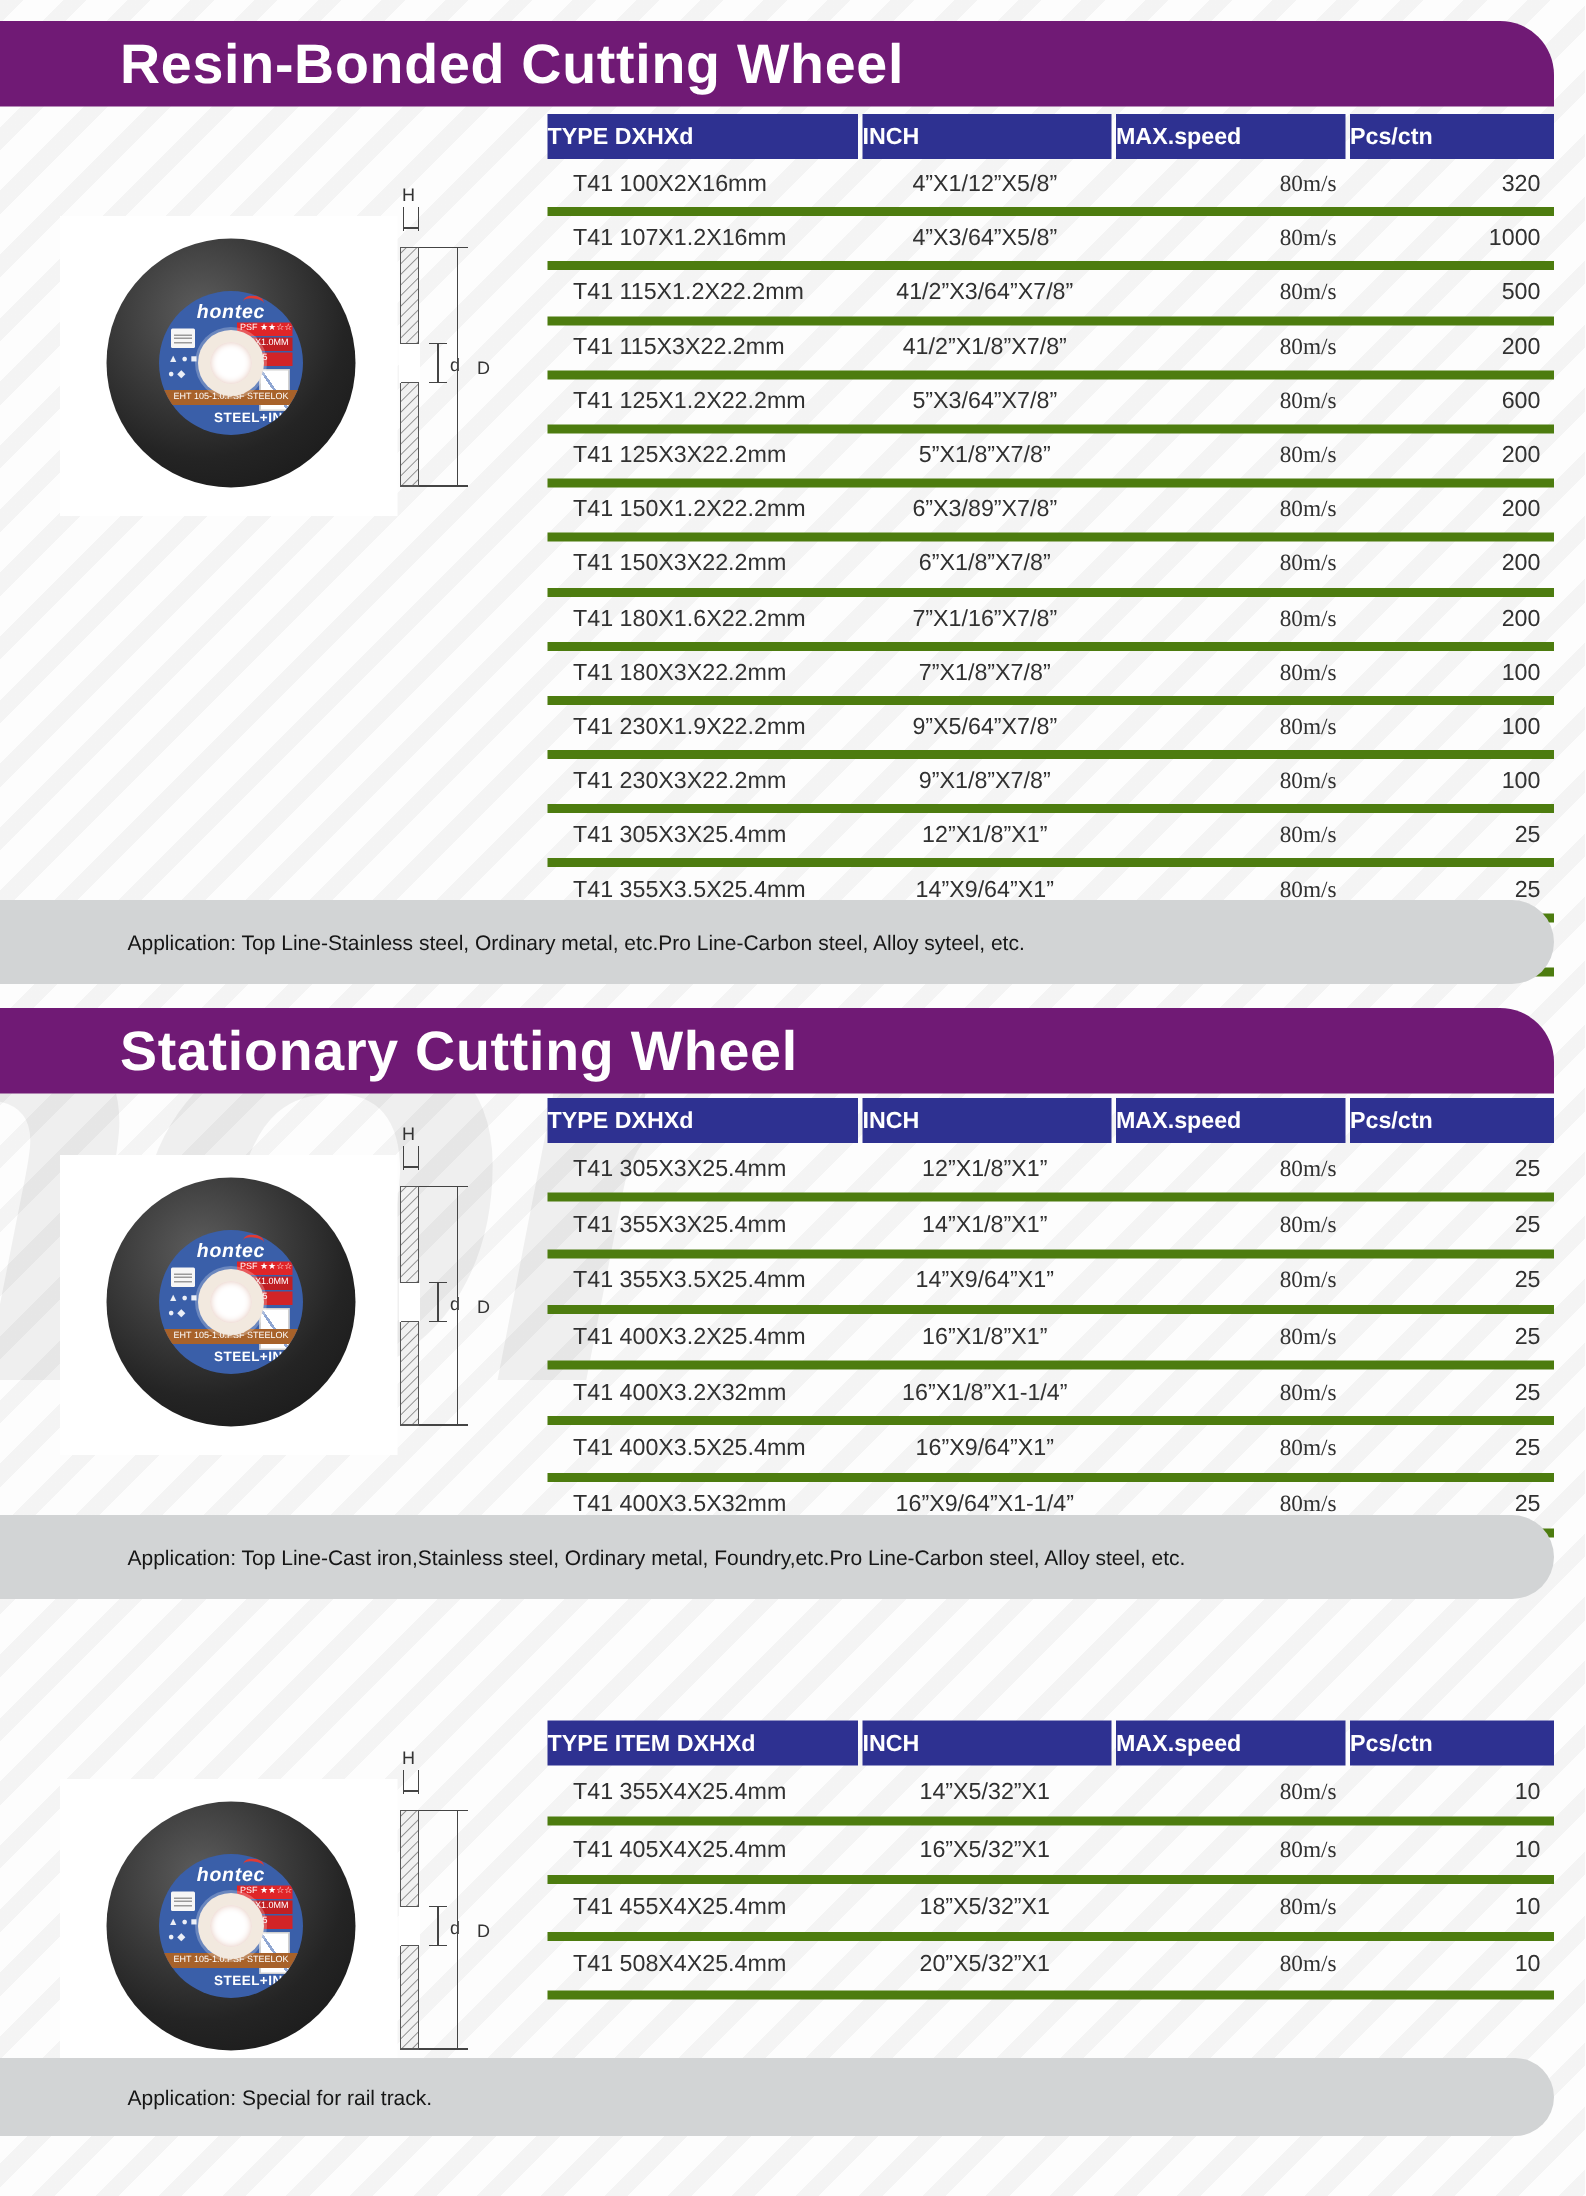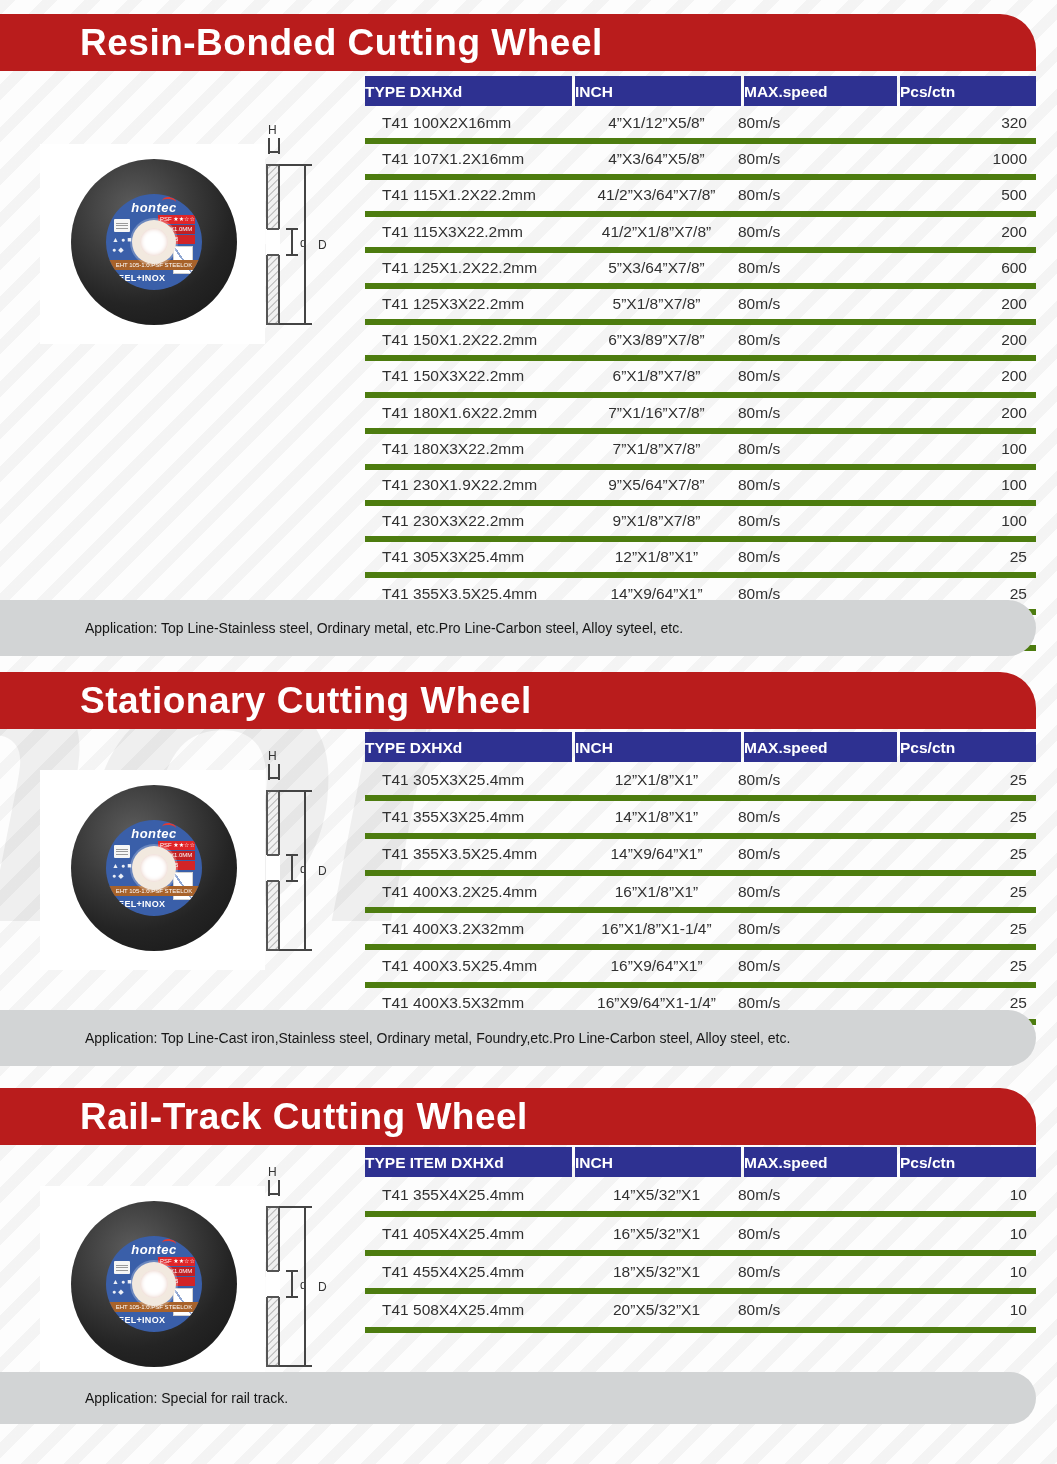--- a/index.html
+++ b/index.html
@@ -2,33 +2,33 @@
 <html><head>
 <meta charset="utf-8">
 <style>
   html,body{margin:0;padding:0;background:#fff;font-family:"Liberation Sans","DejaVu Sans",sans-serif;}
   .page{position:relative;width:1057px;height:1464px;overflow:hidden;background:#fdfdfd;}
   .stripes{position:absolute;inset:0;background:repeating-linear-gradient(135deg,rgba(90,90,90,0.055) 0 11px,rgba(0,0,0,0) 11px 30px);}
   .watermark-clip{position:absolute;left:0;top:615px;width:430px;height:430px;overflow:hidden;pointer-events:none;}
   .watermark{position:absolute;left:-165px;top:-90px;font-size:430px;font-weight:bold;font-style:italic;letter-spacing:-18px;color:#000;opacity:0.05;white-space:nowrap;}
   .layer{position:absolute;inset:0;}
 
-  .banner{position:absolute;left:0;width:1036px;height:57px;background:#b91c1c;border-radius:0 36px 0 0;z-index:2;}
+  .banner{position:absolute;left:0;width:1036px;height:57px;background:#701a75;border-radius:0 36px 0 0;z-index:2;}
   .banner .title{margin:0;padding-left:80px;line-height:57px;font-size:37px;font-weight:bold;color:#fff;letter-spacing:.5px;}
 
   .tablewrap{position:absolute;left:365px;width:671px;z-index:2;}
   .thead{display:flex;gap:3px;}
   .th{height:30px;line-height:32px;background:#2e3191;color:#fff;font-weight:bold;font-size:15.5px;text-align:left;}
   .th:nth-child(1){width:207px}.th:nth-child(2){width:166px}.th:nth-child(3){width:153px}.th:nth-child(4){width:136px}
   .tbody{margin-top:2px;}
   .tr{display:flex;align-items:center;height:var(--rowh,30px);border-bottom:6px solid #4d7c0f;}
   .td{font-size:15.5px;color:#313131;}
   .td.c0{width:210px;padding-left:17px;box-sizing:border-box;}
   .td.c1{width:163px;text-align:center;}
-  .td.c2{width:153px;text-align:left;}
+  .td.c2{width:153px;text-align:right;font-family:Liberation Serif, serif;}
   .td.c3{width:136px;text-align:right;}
 
   .apl{position:absolute;left:0;width:1036px;height:56px;background:#d2d4d5;border-radius:0 28px 28px 0;display:flex;align-items:center;padding-left:85px;box-sizing:border-box;z-index:2;}
   .apl.short{height:52px;}
   .apl span{font-size:14px;color:#161616;}
 
   .visual{position:absolute;left:40px;width:350px;height:230px;z-index:1;}
   .photo{position:absolute;left:0;top:0;width:225px;height:200px;background:#fff;}
   .disc{position:absolute;left:31px;top:15px;width:166px;height:166px;border-radius:50%;
         background:radial-gradient(circle at 38% 30%,#5d5d5d 0%,#3c3c3c 35%,#242424 62%,#151515 100%);}
@@ -39,21 +39,21 @@
   .certbox i{display:block;height:1px;background:#9a9a9a;margin:1.5px 1px;}
   .pictos{position:absolute;left:6px;top:42px;width:30px;display:flex;flex-wrap:wrap;gap:2px;}
   .pictos span{font-size:7px;line-height:8px;color:#fff;opacity:.9;}
   .redbars{position:absolute;right:7px;top:21px;width:37px;display:flex;flex-direction:column;gap:1px;}
   .rb{height:9px;line-height:9px;background:#e02528;color:#fff;font-size:6px;white-space:nowrap;overflow:hidden;padding-left:2px;box-sizing:border-box;}
   .rb.r2{background:#c11f23;}
   .rb.r3{background:#d22427;}
   .cutrect{position:absolute;right:9px;top:52px;width:20px;height:28px;background:#fff;border:1px solid #d0d0d0;box-sizing:border-box;
            background-image:linear-gradient(to top right,transparent 47%,#8fa6d2 47%,#8fa6d2 53%,transparent 53%);}
   .band{position:absolute;left:-3px;right:-3px;bottom:20px;height:10px;line-height:10px;background:#a8622a;color:#fff;font-size:6px;text-align:center;white-space:nowrap;overflow:hidden;}
-  .material{position:absolute;left:0;right:0;bottom:7px;text-align:left;color:#fff;font-weight:bold;font-size:9px;letter-spacing:.3px;}
+  .material{position:absolute;left:0;right:0;bottom:7px;text-align:right;color:#fff;font-weight:bold;font-size:9px;letter-spacing:.3px;}
   .borering{position:absolute;left:26px;top:26px;width:44px;height:44px;border-radius:50%;background:#f2e9df;box-shadow:0 0 0 2px rgba(255,255,255,.25);}
   .borehole{position:absolute;left:8px;top:8px;width:28px;height:28px;border-radius:50%;background:#fff;box-shadow:inset 0 0 5px #e4c4b8;}
   .diagram{position:absolute;left:222px;top:-20px;}
   .diagram text{font-size:12px;fill:#333;font-family:"Liberation Sans",sans-serif;}
   .diagram path,.diagram rect{shape-rendering:crispEdges;}
 </style>
 </head>
 <body>
 
 <div class="page">
@@ -324,23 +324,20 @@
             <div class="td c1">16”X9/64”X1-1/4”</div>
             <div class="td c2">80m/s</div>
             <div class="td c3">25</div>
           </div>
         </div>
     </div>
     <div class="apl" style="top:1010px">
       <span>Application: Top Line-Cast iron,Stainless steel, Ordinary metal, Foundry,etc.Pro Line-Carbon steel, Alloy steel, etc.</span>
     </div>
 
-    <div class="banner" style="top:1088px">
-      <h1 class="title">Rail-Track Cutting Wheel</h1>
-    </div>
     <div class="visual" style="top:1186px">
   <div class="photo">
     <div class="disc">
       <div class="wlabel">
         <div class="logoaccent"></div>
         <div class="logo">hontec</div>
         <div class="certbox">
                 <i></i>
                 <i></i>
                 <i></i>

